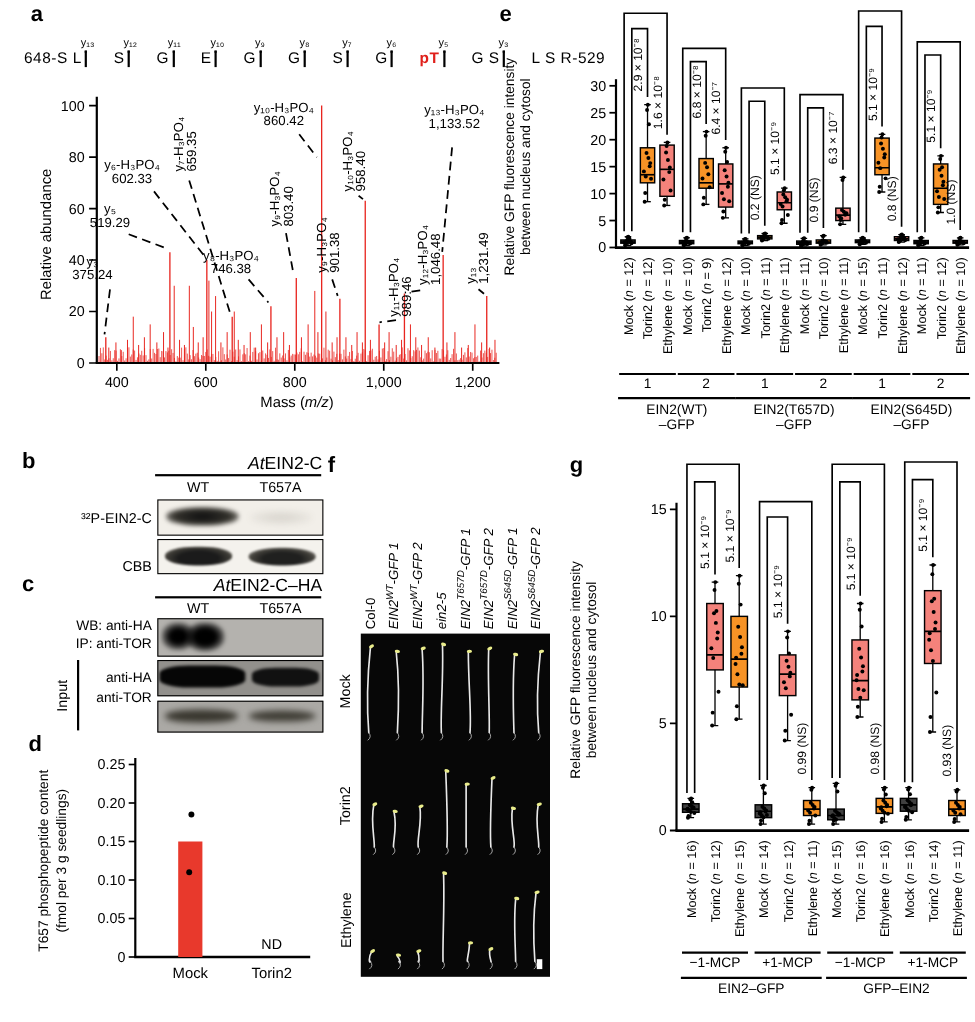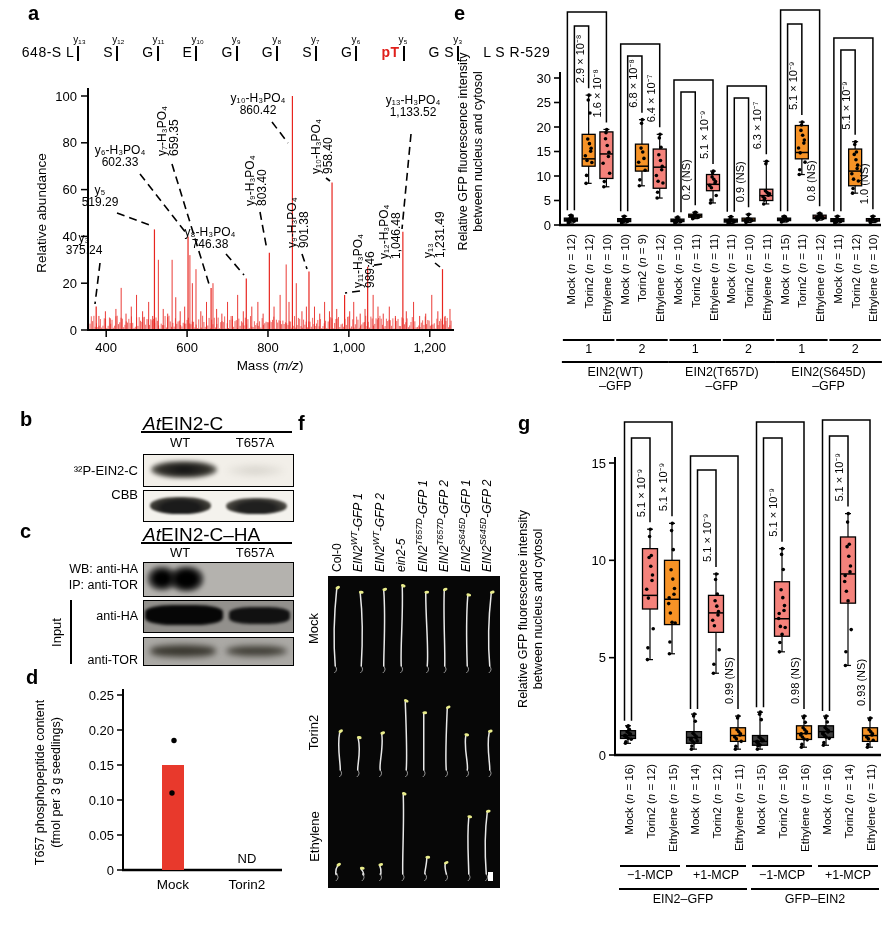--- a/index.html
+++ b/index.html
@@ -7,21 +7,21 @@
   .plab{position:absolute;font-size:20px;font-weight:bold;font-family:"Liberation Sans",sans-serif;}
   svg{position:absolute;font-family:"Liberation Sans",sans-serif;fill:#000;}
   
   #seq{position:absolute;left:84px;top:20px;width:382px;height:40px;display:flex;justify-content:center;align-items:flex-end;font-size:14px;letter-spacing:.5px;}
   #seq .res{padding:0 1px;white-space:pre;margin-left:22px;}
   #seq .hl{font-weight:bold;}
   #seq .brk{display:inline-block;position:relative;width:7px;height:13px;border-left:2px solid #000;border-top:2px solid #000;margin:0 1px 0 2px;top:1px;}
   #seq .brk-lab{position:absolute;top:-14px;left:-6px;font-size:10px;letter-spacing:0;white-space:nowrap;}
   
   .bpanel{position:absolute;font-size:13px;}
-  .blot-header{position:absolute;text-align:left;font-size:19px;}
+  .blot-header{position:absolute;text-align:right;font-size:16px;}
   .hline{position:absolute;height:2px;background:#000;}
   .lane{position:absolute;width:60px;text-align:center;font-size:13px;}
   .rowlab{position:absolute;left:0;width:118px;text-align:right;font-size:13px;white-space:nowrap;}
   .rowlab2{position:absolute;left:0;width:118px;text-align:right;font-size:12.5px;white-space:nowrap;}
   .blot{position:absolute;border:1.5px solid #000;overflow:hidden;}
   .band{position:absolute;border-radius:45%;}
   #b-blot1{background:#f2efe9;} 
   .bb1{left:5%;top:20%;width:44%;height:54%;background:radial-gradient(ellipse at 50% 50%,#141414 10%,#34322c 55%,rgba(242,239,233,0) 95%);filter:blur(2px);}
   .bb2{left:56%;top:28%;width:38%;height:42%;background:radial-gradient(ellipse at 50% 50%,#8a867c 20%,rgba(242,239,233,0) 90%);opacity:.22;filter:blur(3px);}
   #b-blot2{background:#f4f2ed;}
@@ -905,21 +905,21 @@
         <text x="373.5" y="390" text-anchor="middle" font-size="12.5">–GFP</text>
       </g>
     </svg>
 
   <div class="bpanel" style="left:20px;top:408px;width:272px;height:112px">
     <div class="blot-header" style="left:123px;top:5px;width:150px"><i>At</i><span>EIN2-C</span></div>
     <div class="hline" style="left:121px;top:23px;width:151px"></div>
     <div class="lane" style="left:130px;top:27px">WT</div>
     <div class="lane" style="left:205px;top:27px">T657A</div>
     <div class="rowlab" style="top:55px">³²P-EIN2-C</div>
-    <div class="rowlab" style="top:79px">CBB</div>
+    <div class="rowlab" style="top:99px">CBB</div>
     <div class="blot" id="b-blot1" style="left:123px;top:46px;width:149px;height:31px">
         <div class="band bb1"></div>
         <div class="band bb2"></div>
       </div>
     <div class="blot" id="b-blot2" style="left:123px;top:82px;width:149px;height:30px">
         <div class="band cbb1"></div>
         <div class="band cbb2"></div>
       </div>
   </div>
 
@@ -932,21 +932,21 @@
     <div class="rowlab2" style="top:58px">IP: anti-TOR</div>
     <div class="blot" id="c-blot1" style="left:123px;top:42px;width:149px;height:33px">
         <div class="band cb1"></div>
         <div class="band cb2"></div>
       </div>
     <div class="rowlab2" style="top:89px">anti-HA</div>
     <div class="blot" id="c-blot2" style="left:123px;top:80px;width:149px;height:31px">
         <div class="band ha1"></div>
         <div class="band ha2"></div>
       </div>
-    <div class="rowlab2" style="top:133px">anti-TOR</div>
+    <div class="rowlab2" style="top:107px">anti-TOR</div>
     <div class="blot" id="c-blot3" style="left:123px;top:117px;width:149px;height:27px">
         <div class="band tor1"></div>
         <div class="band tor2"></div>
       </div>
     <div class="vwrap" style="left:26px;top:80px;width:20px;height:64px">
         <span>Input</span>
       </div>
     <div class="vline" style="left:50px;top:80px;height:64px"></div>
   </div>
 

